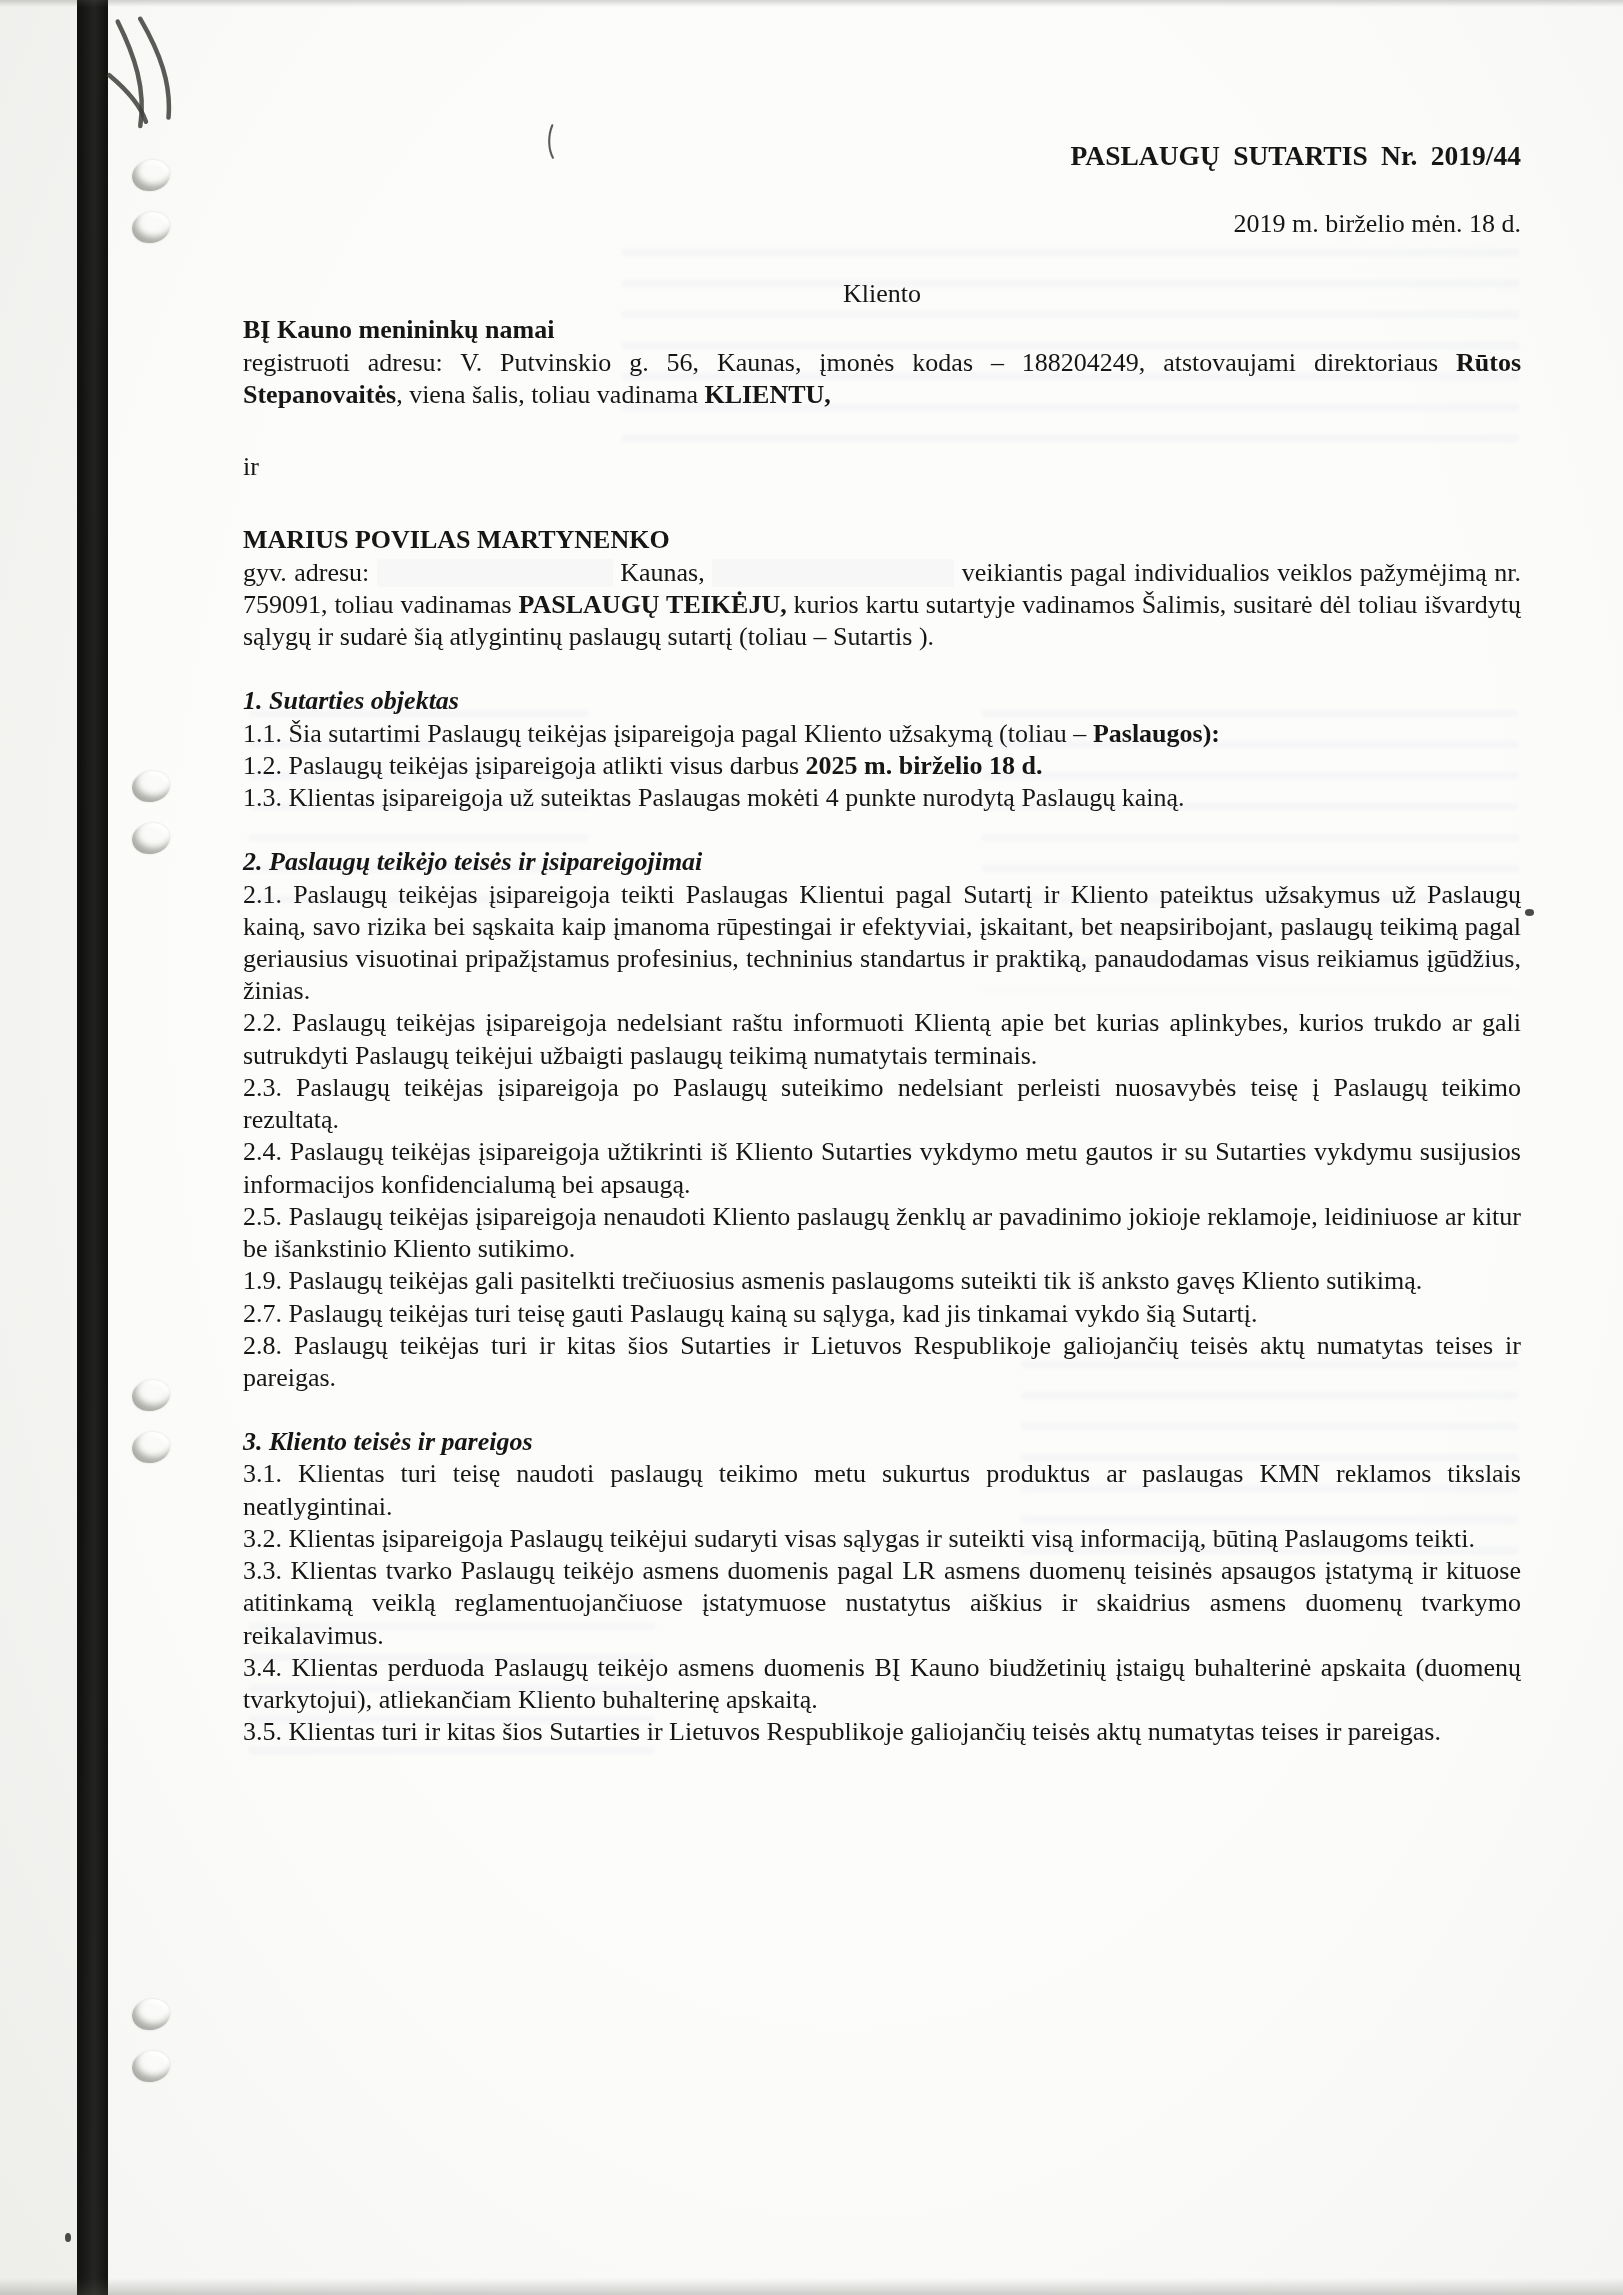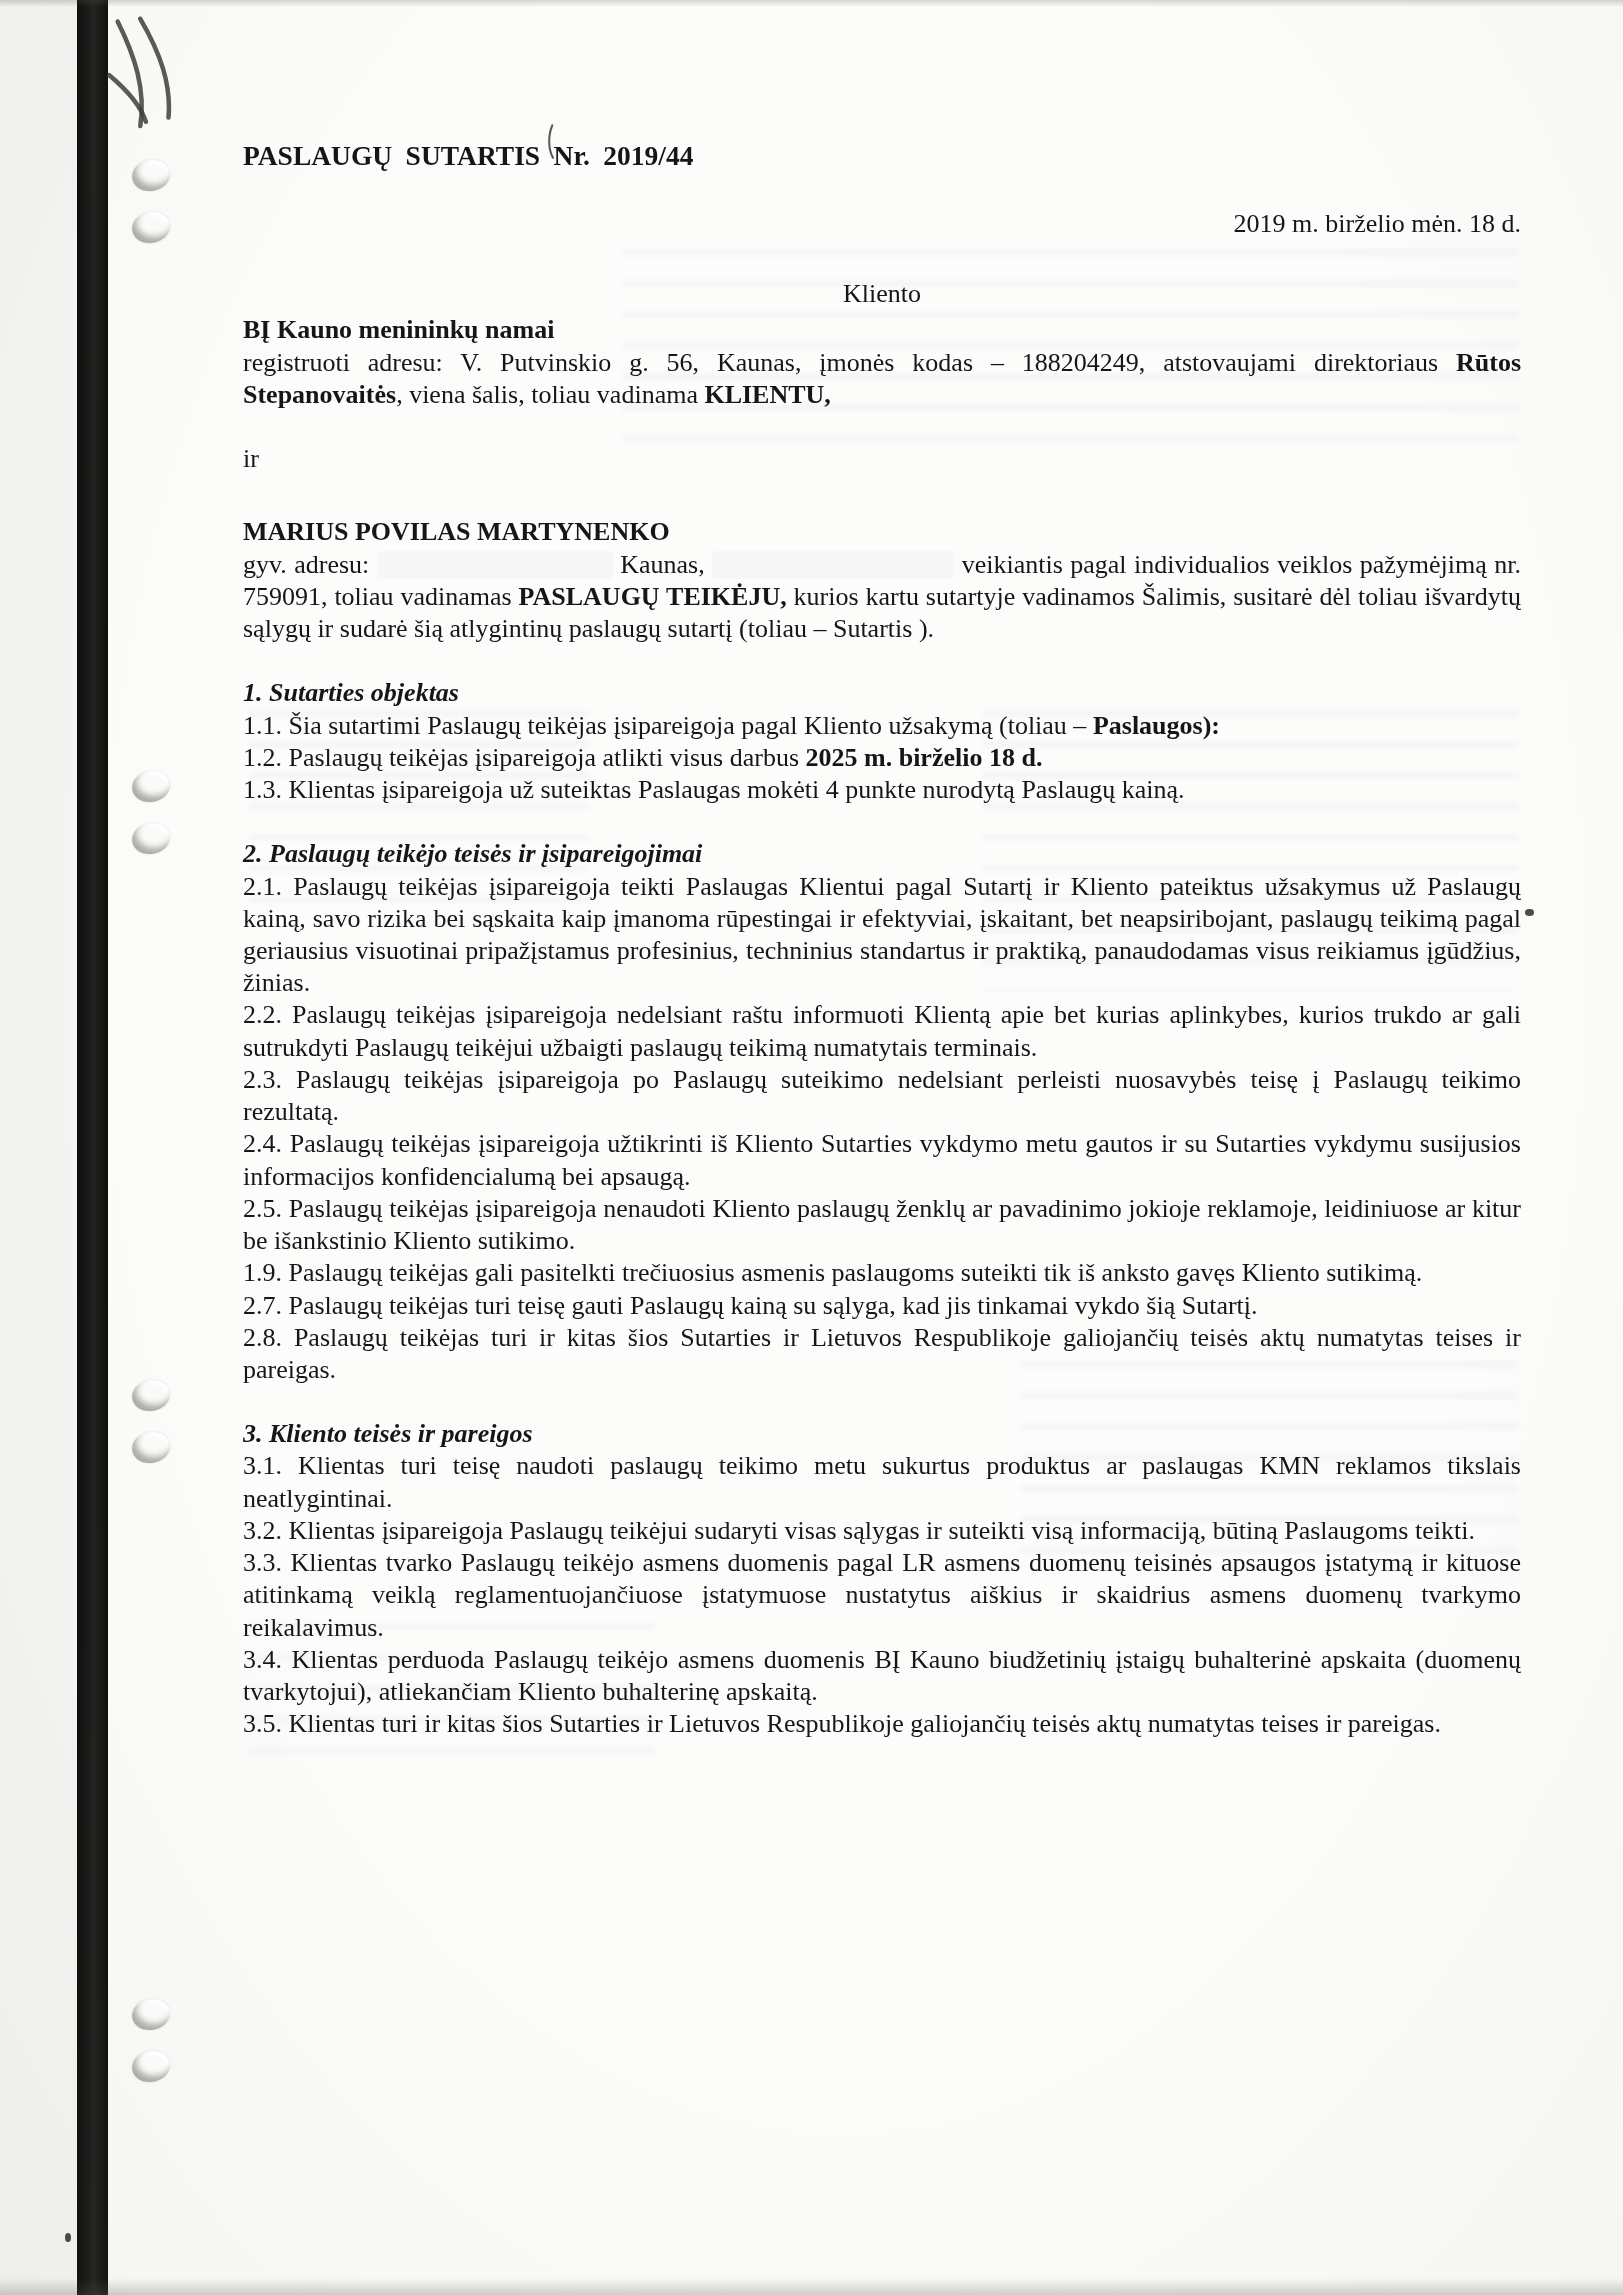--- a/index.html
+++ b/index.html
@@ -53,28 +53,28 @@
   }
   .speck {
     position: absolute; background: #4a4a46; border-radius: 50%;
   }
 
   .content {
     position: absolute; left: 243px; top: 139px; width: 1278px;
     font-size: 26px; line-height: 1.24;
   }
   .doc-title {
-    margin: 0; text-align: left;
+    margin: 0; text-align: right;
     font-size: 27.5px; font-weight: bold; word-spacing: 6.5px;
   }
   .doc-date { margin: 35px 0 0; text-align: right; }
   .doc-place { margin: 38px 0 0; text-align: center; }
   .party-name { margin: 3.9px 0 0; font-weight: bold; }
   .party-details { margin: 0; text-align: justify; }
-  .conjunction { margin: 32px 0 41px; }
+  .conjunction { margin: 40px 0 41px; }
   .clause { margin: 0; text-align: justify; }
   .section-heading { margin: 32px 0 0; font-weight: bold; font-style: italic; }
   .redaction {
     display: inline-block; height: 27.5px; vertical-align: -5.9px;
     background: #f6f7f6; border-radius: 2px;
   }
   b { font-weight: bold; }
 </style>
 </head>
 <body>

